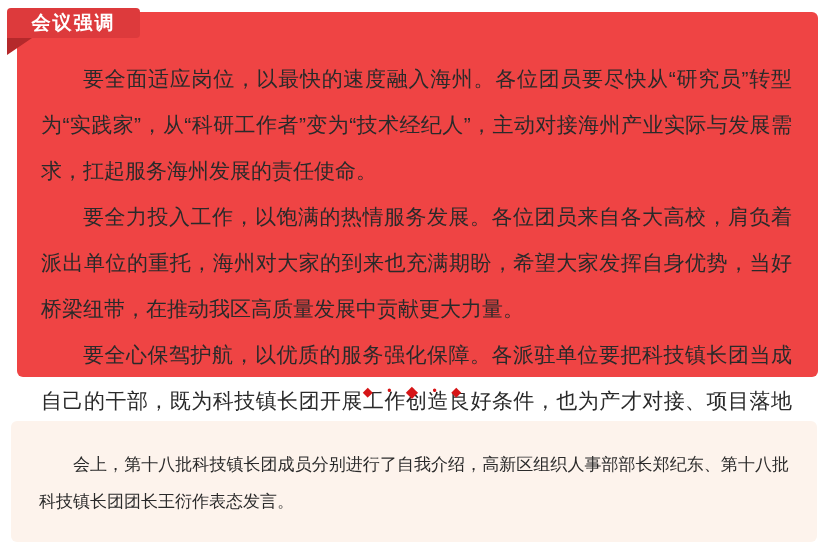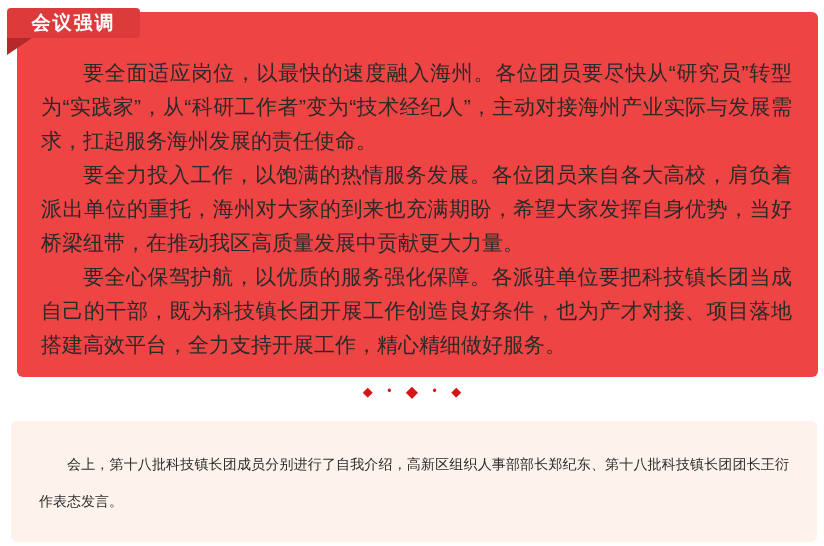--- a/index.html
+++ b/index.html
@@ -48,21 +48,21 @@
     z-index:1;
   }
   
   .article {
     position:absolute;
     left:0; top:0; right:0;
     padding:44px 26px 0 24px;
   }
   .article p {
     font-size:21px;
-    line-height:34px;
+    line-height:46px;
     color:#2a2a2a;
     text-align:justify;
     text-indent:2em;
   }
   
   .divider {
     position:absolute;
     left:0; top:379px;
     width:100%; height:24px;
     text-align:center;
@@ -76,21 +76,21 @@
   
   .card-bottom {
     position:absolute;
     left:11px; top:421px;
     width:806px; height:121px;
     background:#fdf3ec;
     border-radius:6px;
     padding:25px 28px 0 28px;
   }
   .card-bottom p {
-    font-size:14px;
+    font-size:17px;
     line-height:37px;
     color:#2a2a2a;
     text-align:justify;
     text-indent:2em;
   }
 </style>
 </head>
 <body>
 
 <div class="page">

